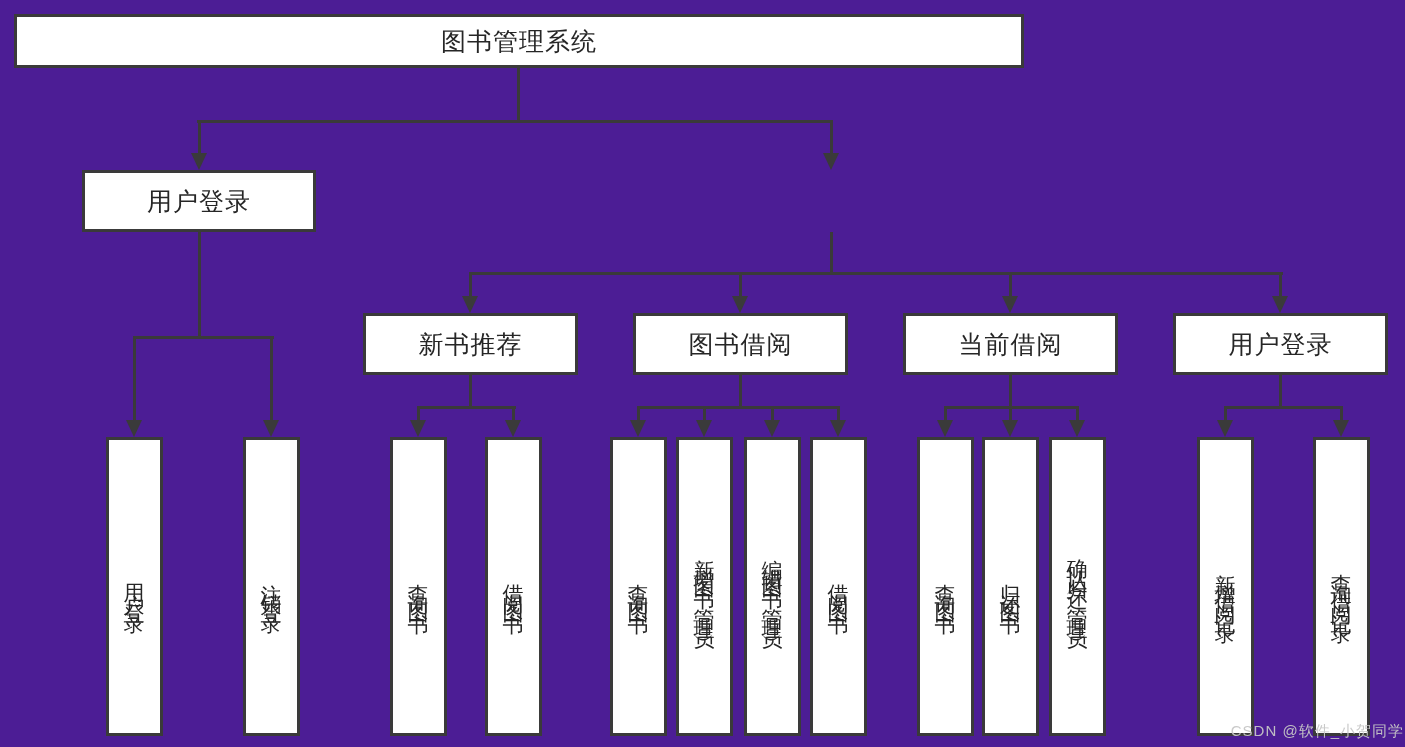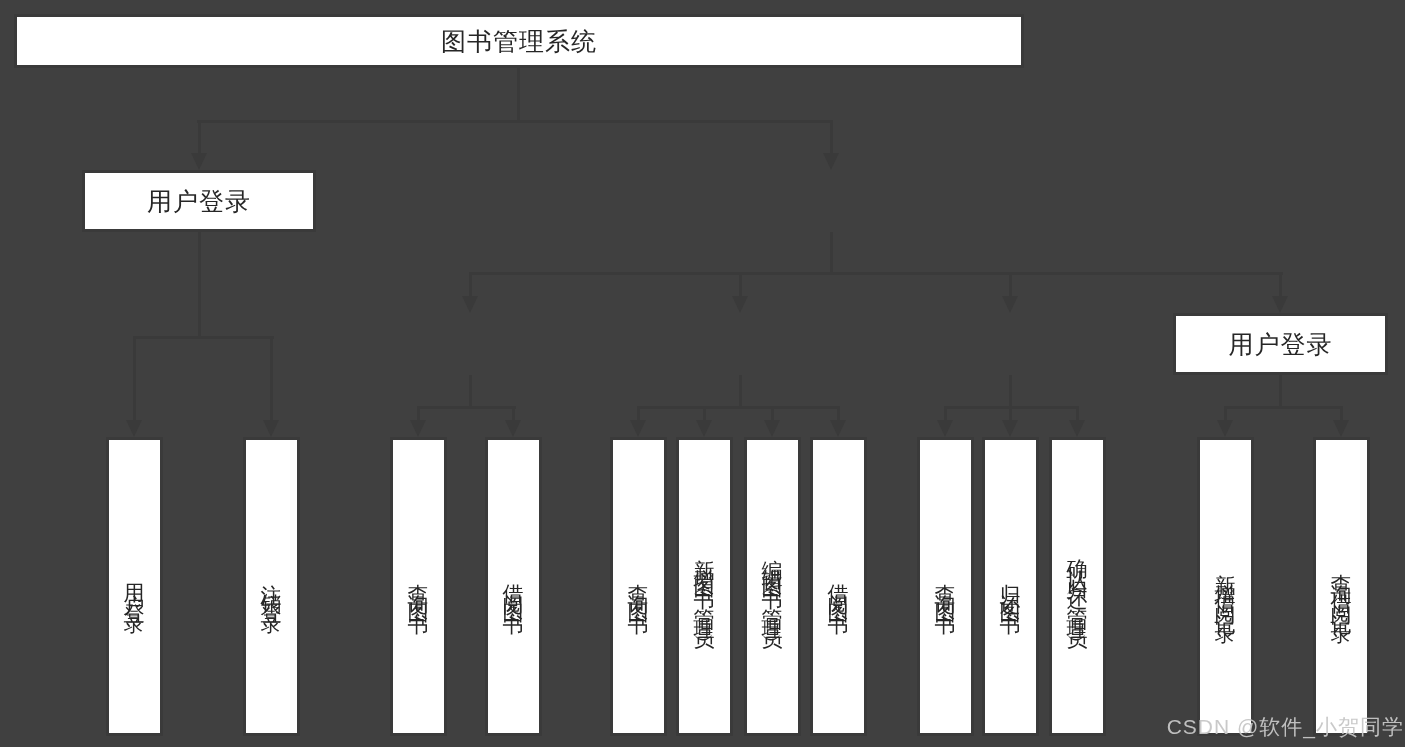--- a/index.html
+++ b/index.html
@@ -1,17 +1,17 @@
 <!DOCTYPE html>
 <html><head>
 <meta charset="utf-8">
 <style>
   html,body{margin:0;padding:0;background:#ffffff;}
   .stage{
-    position:relative;width:1405px;height:747px;background:#404040;
+    position:relative;width:1405px;height:747px;background:#4c1d95;
     font-family:"Liberation Sans","DejaVu Sans",sans-serif;overflow:hidden;
   }
   .box-h{
     position:absolute;box-sizing:border-box;border:3px solid #3a3a3a;background:#ffffff;
     display:flex;align-items:center;justify-content:center;
     font-size:25px;letter-spacing:1px;color:#262626;z-index:2;
   }
   .box-v{
     position:absolute;box-sizing:border-box;border:3px solid #3a3a3a;background:#ffffff;
     width:57px;height:299px;top:437px;
@@ -21,21 +21,21 @@
   }
   .hl{position:absolute;height:3px;background:#3a3a3a;z-index:1;}
   .vl{position:absolute;width:3px;background:#3a3a3a;z-index:1;}
   .ah{
     position:absolute;width:0;height:0;z-index:1;
     border-left:8px solid transparent;border-right:8px solid transparent;
     border-top:17px solid #3a3a3a;
   }
   .watermark{
     position:absolute;right:1px;bottom:6px;z-index:10;
-    font-size:21px;color:rgba(198,198,198,0.95);letter-spacing:1px;white-space:nowrap;
+    font-size:15px;color:rgba(198,198,198,0.95);letter-spacing:1px;white-space:nowrap;
   }
 </style>
 </head>
 <body>
 
 <div class="stage">
 
   <div class="box-h" style="left:14px;top:14px;width:1010px;height:54px">
     <span>图书管理系统</span>
   </div>
@@ -62,20 +62,29 @@
   <div class="hl" style="left:469px;top:272px;width:814px"></div>
   <div class="vl" style="left:469px;top:272px;height:26px"></div>
   <div class="ah" style="left:462px;top:296px"></div>
   <div class="vl" style="left:739px;top:272px;height:26px"></div>
   <div class="ah" style="left:732px;top:296px"></div>
   <div class="vl" style="left:1009px;top:272px;height:26px"></div>
   <div class="ah" style="left:1002px;top:296px"></div>
   <div class="vl" style="left:1279px;top:272px;height:26px"></div>
   <div class="ah" style="left:1272px;top:296px"></div>
 
+  <div class="box-h" style="left:363px;top:313px;width:215px;height:62px">
+    <span>新书推荐</span>
+  </div>
+  <div class="box-h" style="left:633px;top:313px;width:215px;height:62px">
+    <span>图书借阅</span>
+  </div>
+  <div class="box-h" style="left:903px;top:313px;width:215px;height:62px">
+    <span>当前借阅</span>
+  </div>
   <div class="box-h" style="left:1173px;top:313px;width:215px;height:62px">
     <span>用户登录</span>
   </div>
 
   <div class="vl" style="left:469px;top:375px;height:34px"></div>
   <div class="hl" style="left:417px;top:406px;width:99px"></div>
   <div class="vl" style="left:417px;top:406px;height:16px"></div>
   <div class="ah" style="left:410px;top:420px"></div>
   <div class="vl" style="left:512px;top:406px;height:16px"></div>
   <div class="ah" style="left:505px;top:420px"></div>

